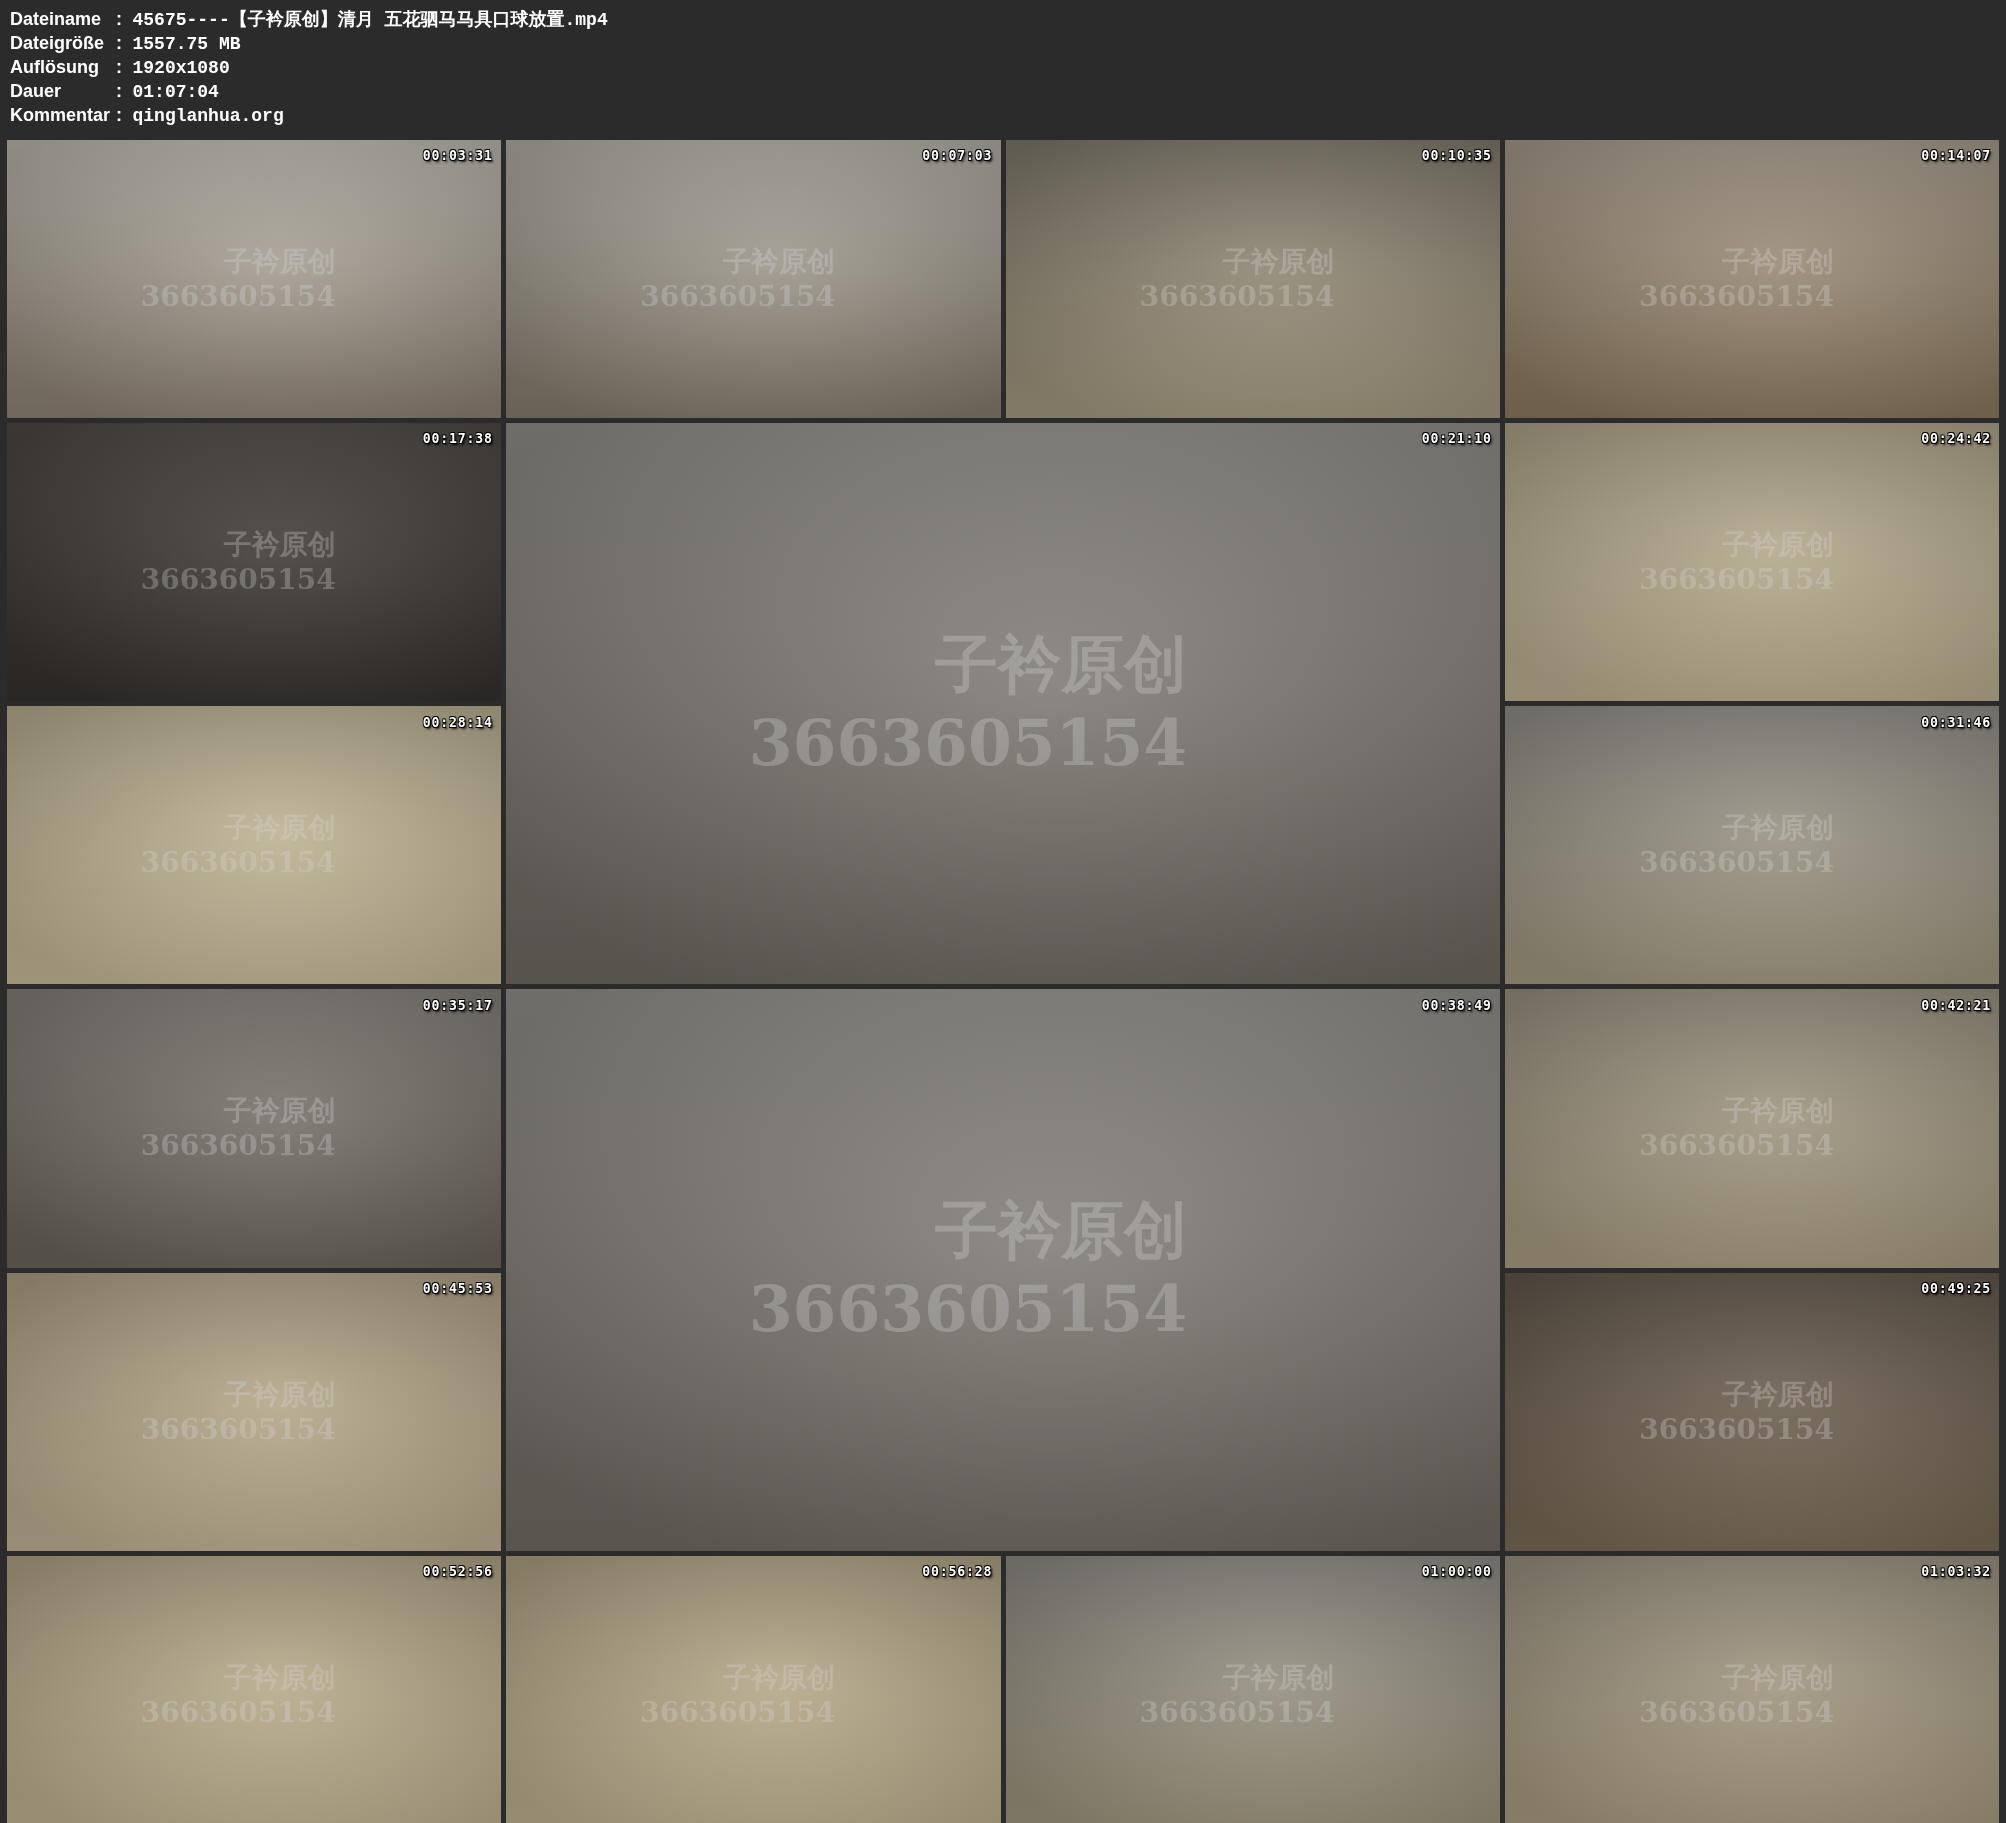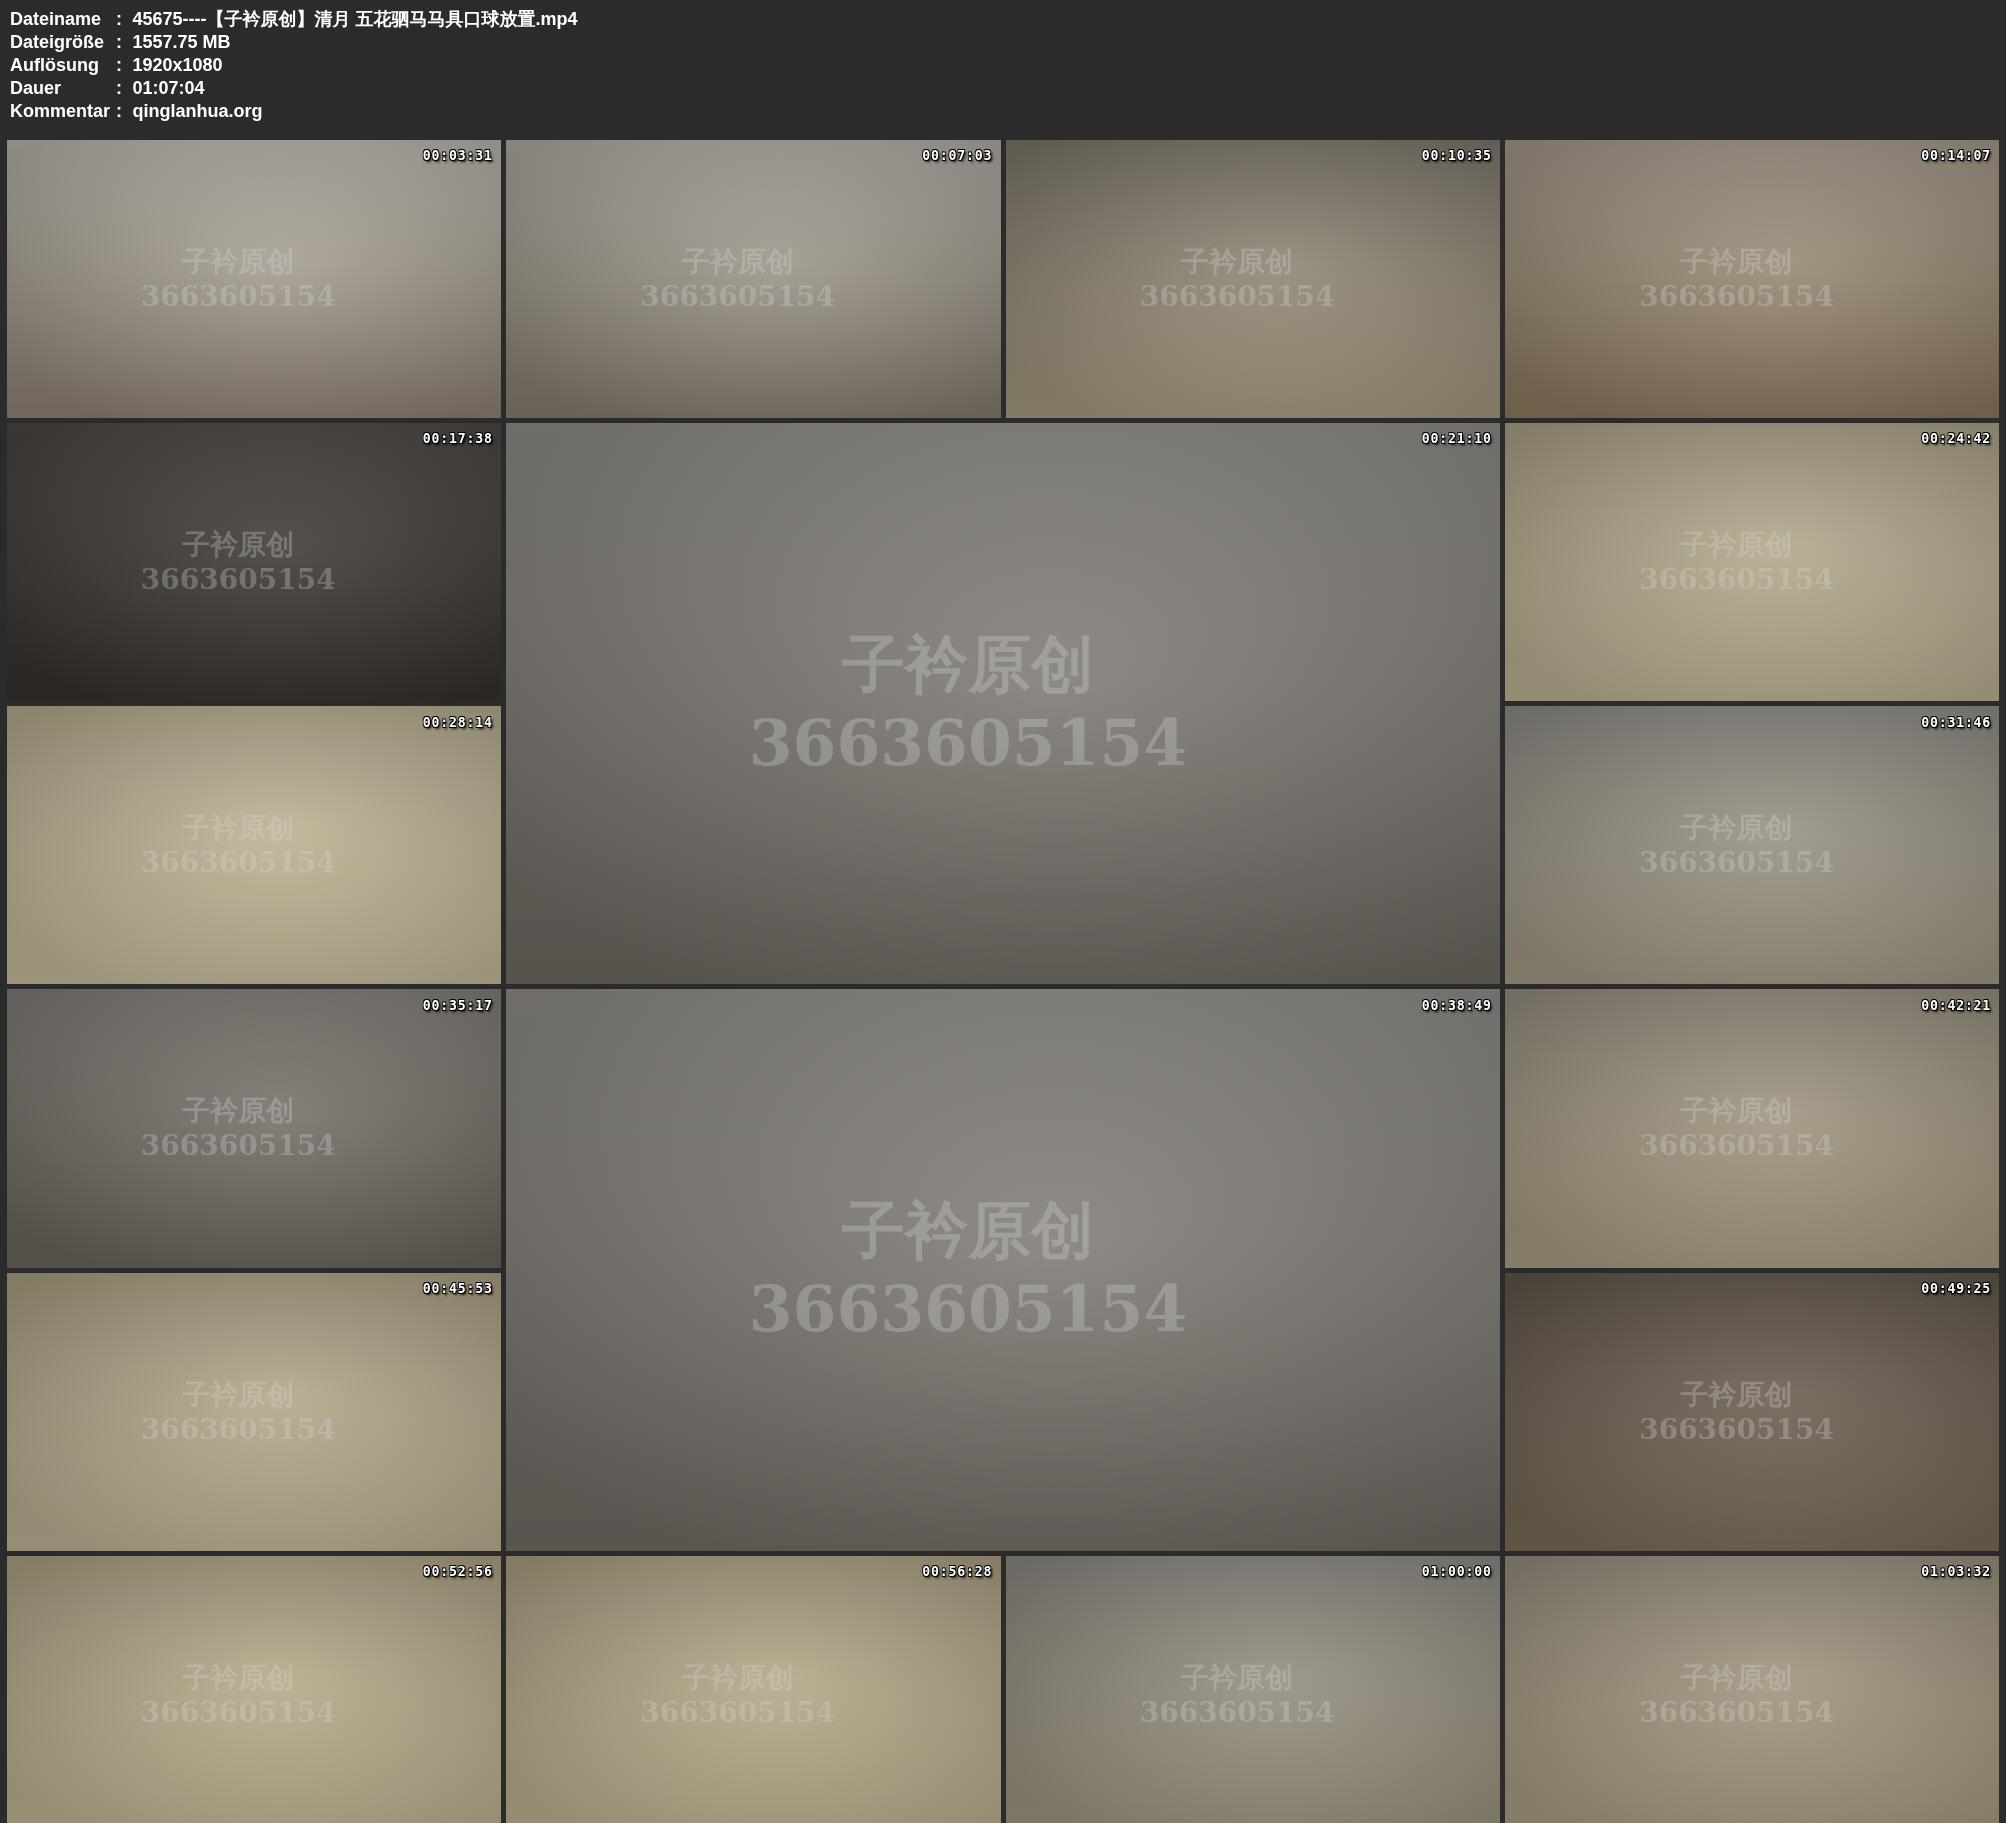--- a/index.html
+++ b/index.html
@@ -19,21 +19,21 @@
     display: flex;
     align-items: baseline;
     line-height: 23px;
     font-size: 18px;
     font-weight: bold;
     color: #ffffff;
     white-space: nowrap;
   }
   .meta-label { width: 106px; flex: 0 0 auto; }
   .meta-colon { width: 16.5px; flex: 0 0 auto; }
-  .meta-value { flex: 0 0 auto; }
+  .meta-value { flex: 0 0 auto; font-family: Liberation Mono, monospace; }
   
   .thumb-grid {
     display: grid;
     grid-template-columns: repeat(4, 1fr);
     gap: 5px;
     padding: 0 6.6px 6.6px 6.6px;
   }
   .thumb {
     position: relative;
     aspect-ratio: 16 / 9;
@@ -70,21 +70,21 @@
        0.8px  0.8px 0 #000,
        1.7px  1.7px 2.5px #000;
     margin-left: 20px;
   }
   .watermark {
     position: absolute;
     left: 50%;
     top: 50%;
     transform: translate(-58%, -50%);
     z-index: 1;
-    text-align: center;
+    text-align: right;
     color: rgba(215, 215, 215, 0.30);
     font-family: "DejaVu Serif", serif;
     font-weight: bold;
     line-height: 1.25;
     pointer-events: none;
     white-space: nowrap;
   }
   .thumb .watermark { font-size: 28px; }
   .thumb.big .watermark { font-size: 63px; }
 </style>

